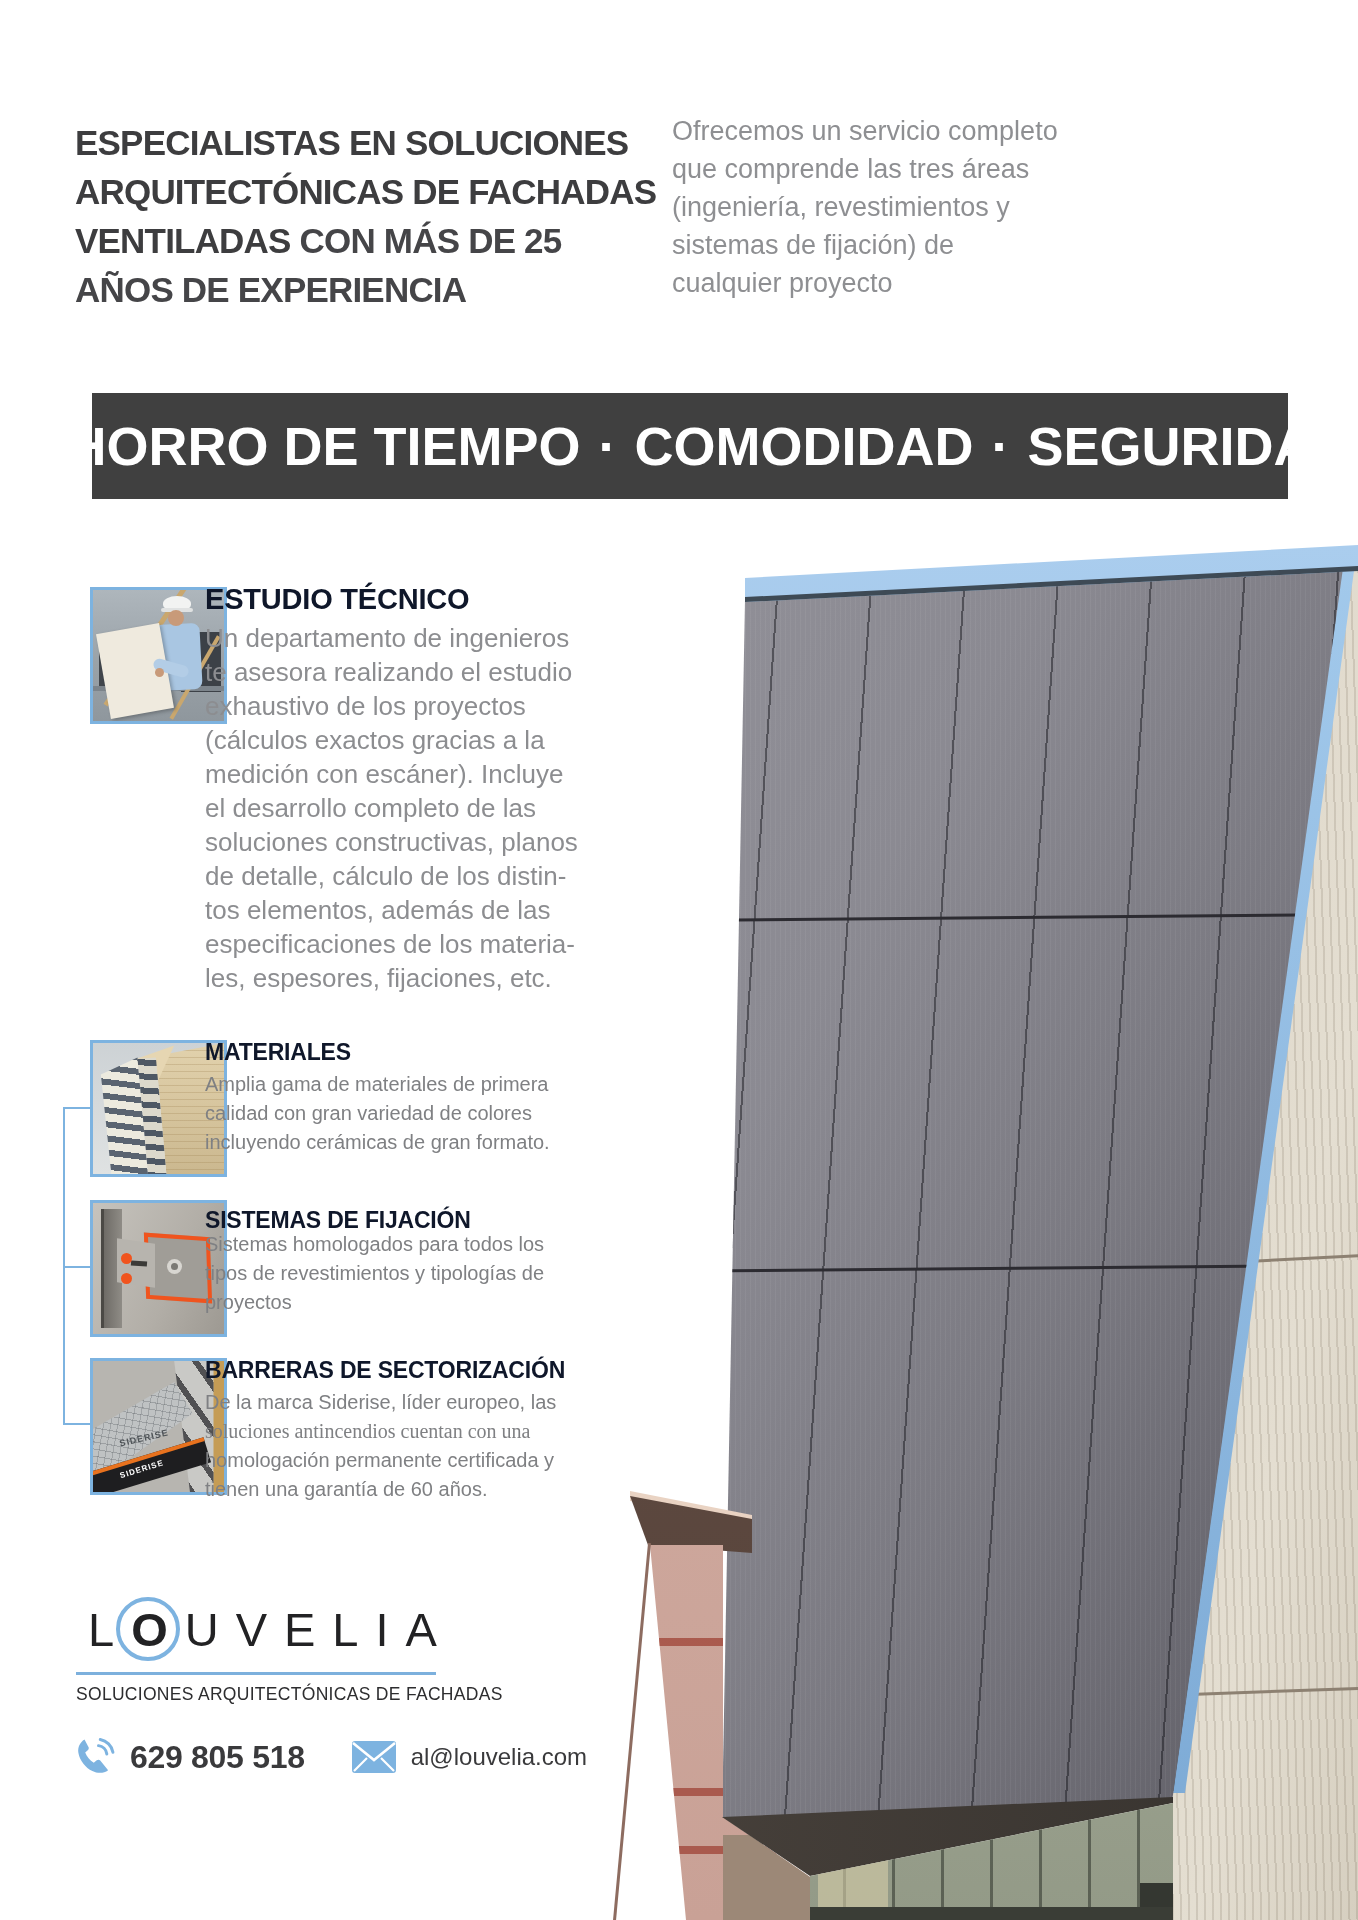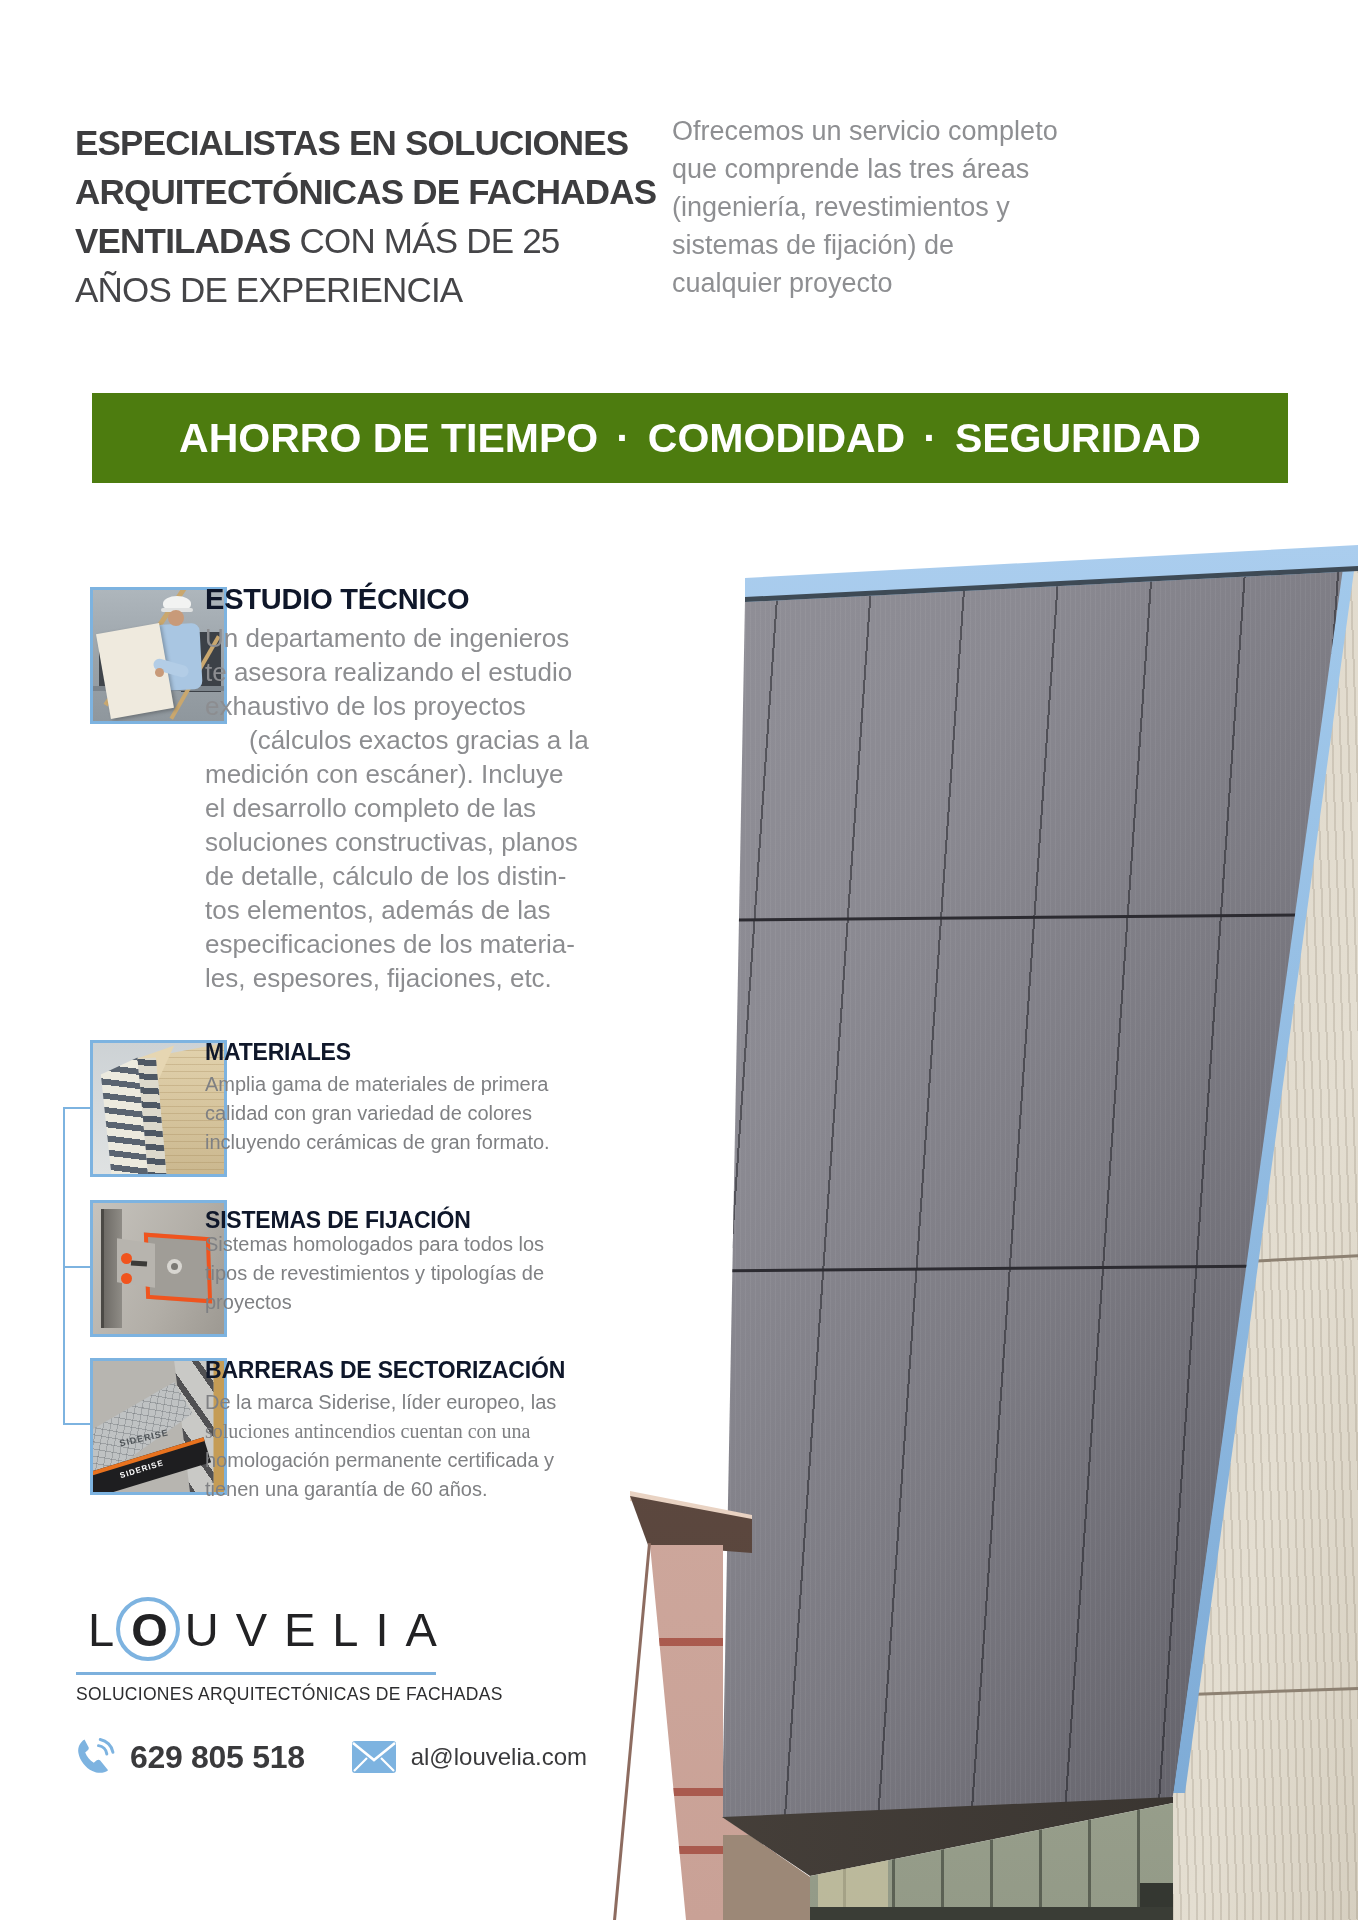--- a/index.html
+++ b/index.html
@@ -3,28 +3,28 @@
 <meta charset="utf-8">
 <style>
   html,body{margin:0;padding:0;background:#ffffff;}
   .canvas{position:relative;width:1358px;height:1920px;background:#ffffff;overflow:hidden;
           font-family:"Liberation Sans", sans-serif;}
 
   
   .headline{position:absolute;left:75px;top:118px;width:620px;color:#3d3d3f;}
   .h-line{height:49px;line-height:49px;font-size:35px;letter-spacing:-0.8px;white-space:nowrap;}
   .hl-bold{font-weight:800;}
-  .hl-light{font-weight:400;color:#454548;}
+  .hl-light{font-weight:700;color:#454548;}
   .intro{position:absolute;left:672px;top:112px;width:420px;color:#8e8f92;}
   .intro-line{height:38px;line-height:38px;font-size:27px;font-weight:400;white-space:nowrap;}
 
   
-  .banner{position:absolute;left:92px;top:393px;width:1196px;height:90px;background:#4d7c0f;
+  .banner{position:absolute;left:92px;top:393px;width:1196px;height:106px;background:#404040;
           display:flex;align-items:center;justify-content:center;color:#ffffff;
-          font-size:41px;font-weight:800;letter-spacing:0px;white-space:nowrap;}
+          font-size:54px;font-weight:800;letter-spacing:0px;white-space:nowrap;}
   .banner .dot{margin:0 18px;font-weight:800;}
 
   
   .photo{position:absolute;left:500px;top:545px;width:858px;height:1375px;overflow:hidden;background:#ffffff;}
   .photo *{position:absolute;}
   .beige-facade{left:0;top:0;width:858px;height:1375px;
     clip-path:polygon(845px 26px,858px 26px,858px 1375px,672px 1375px,672px 1255px);
     background:
       repeating-linear-gradient(88deg, rgba(80,65,45,0.14) 0 2px, transparent 2px 8px),
       linear-gradient(100deg,#70675c 0%,#978c7d 12%,#bfb5a5 35%,#ddd6c8 65%,#e4ded1 85%,#d6cfc0 100%);}
@@ -240,21 +240,21 @@
     <div class="brim"></div>
     <div class="face"></div>
     <div class="sheet"></div>
     <div class="arm"></div>
     <div class="hand"></div>
   </div>
   <div class="sec-title big" style="top:583px;">ESTUDIO TÉCNICO</div>
   <div class="body-line big" style="top:621px;">Un departamento de ingenieros</div>
   <div class="body-line big" style="top:655px;">te asesora realizando el estudio</div>
   <div class="body-line big" style="top:689px;">exhaustivo de los proyectos</div>
-  <div class="body-line big" style="top:723px;margin-left:44px;">(cálculos exactos gracias a la</div>
+  <div class="body-line big" style="top:723px;">(cálculos exactos gracias a la</div>
   <div class="body-line big" style="top:757px;">medición con escáner). Incluye</div>
   <div class="body-line big" style="top:791px;">el desarrollo completo de las</div>
   <div class="body-line big" style="top:825px;">soluciones constructivas, planos</div>
   <div class="body-line big" style="top:859px;">de detalle, cálculo de los distin-</div>
   <div class="body-line big" style="top:893px;">tos elementos, además de las</div>
   <div class="body-line big" style="top:927px;">especificaciones de los materia-</div>
   <div class="body-line big" style="top:961px;">les, espesores, fijaciones, etc.</div>
 
   <div class="thumb t-mat" style="left:90px;top:1040px;">
     <div class="face-r"></div>

